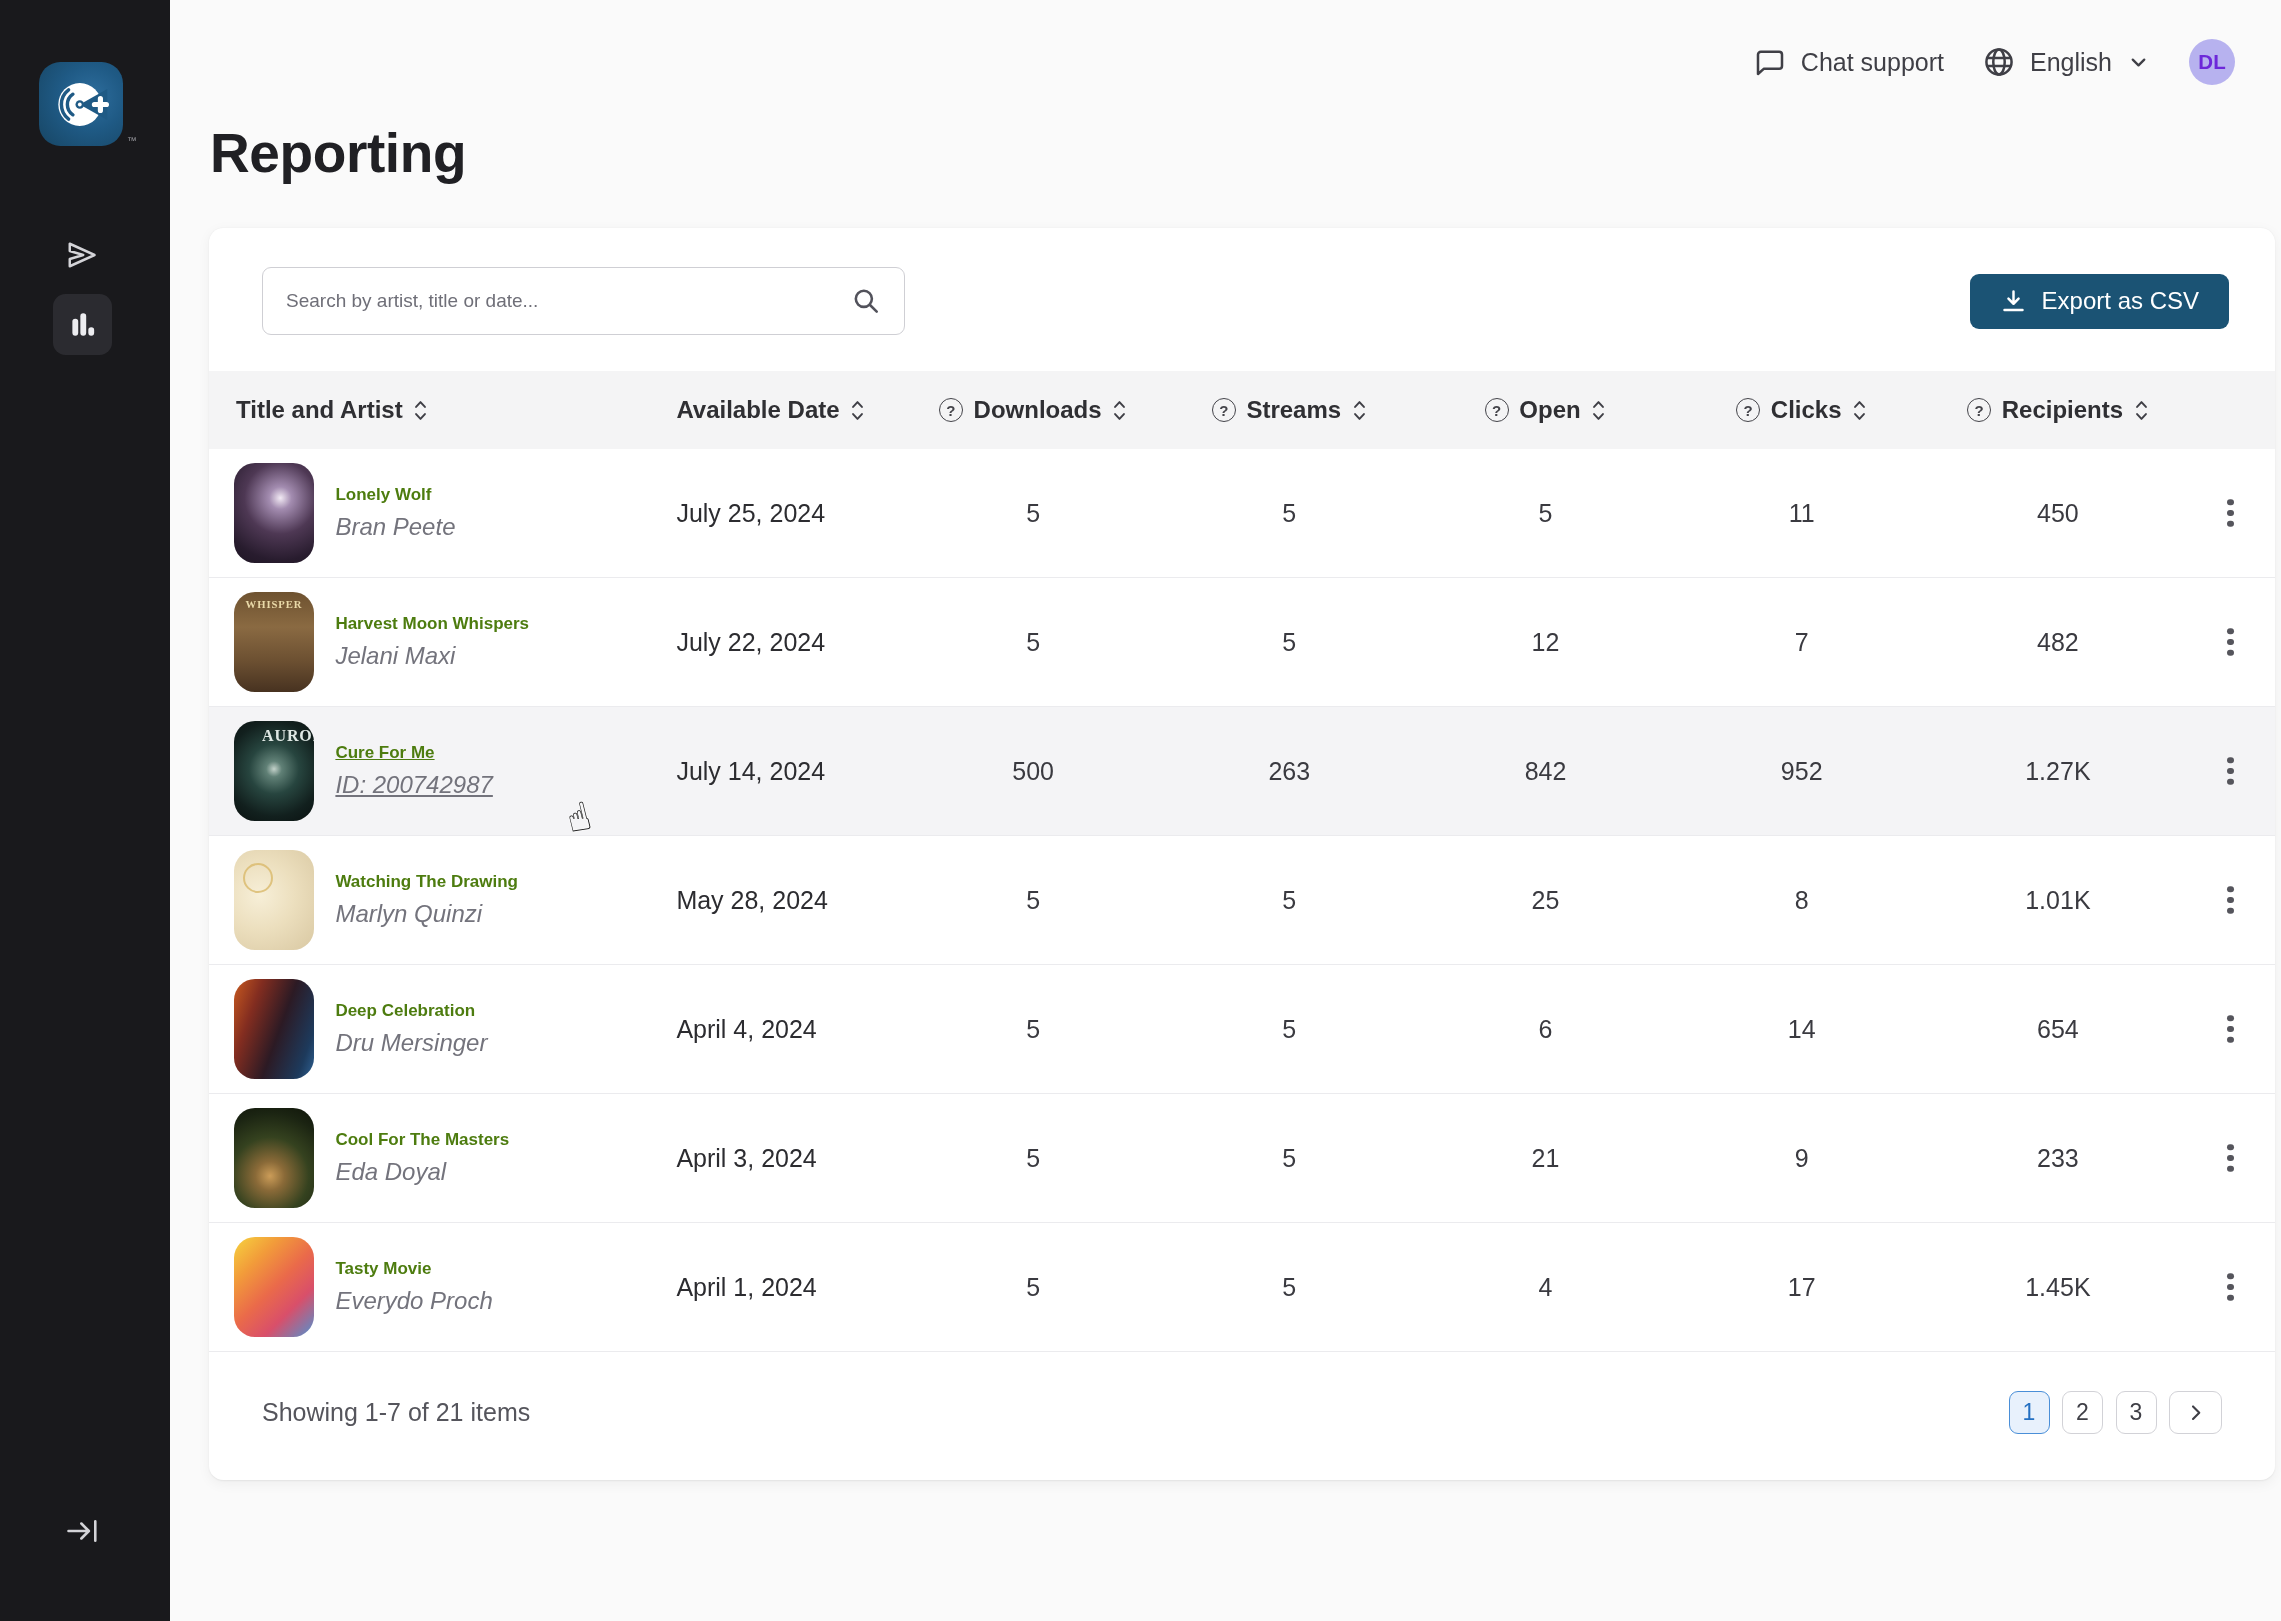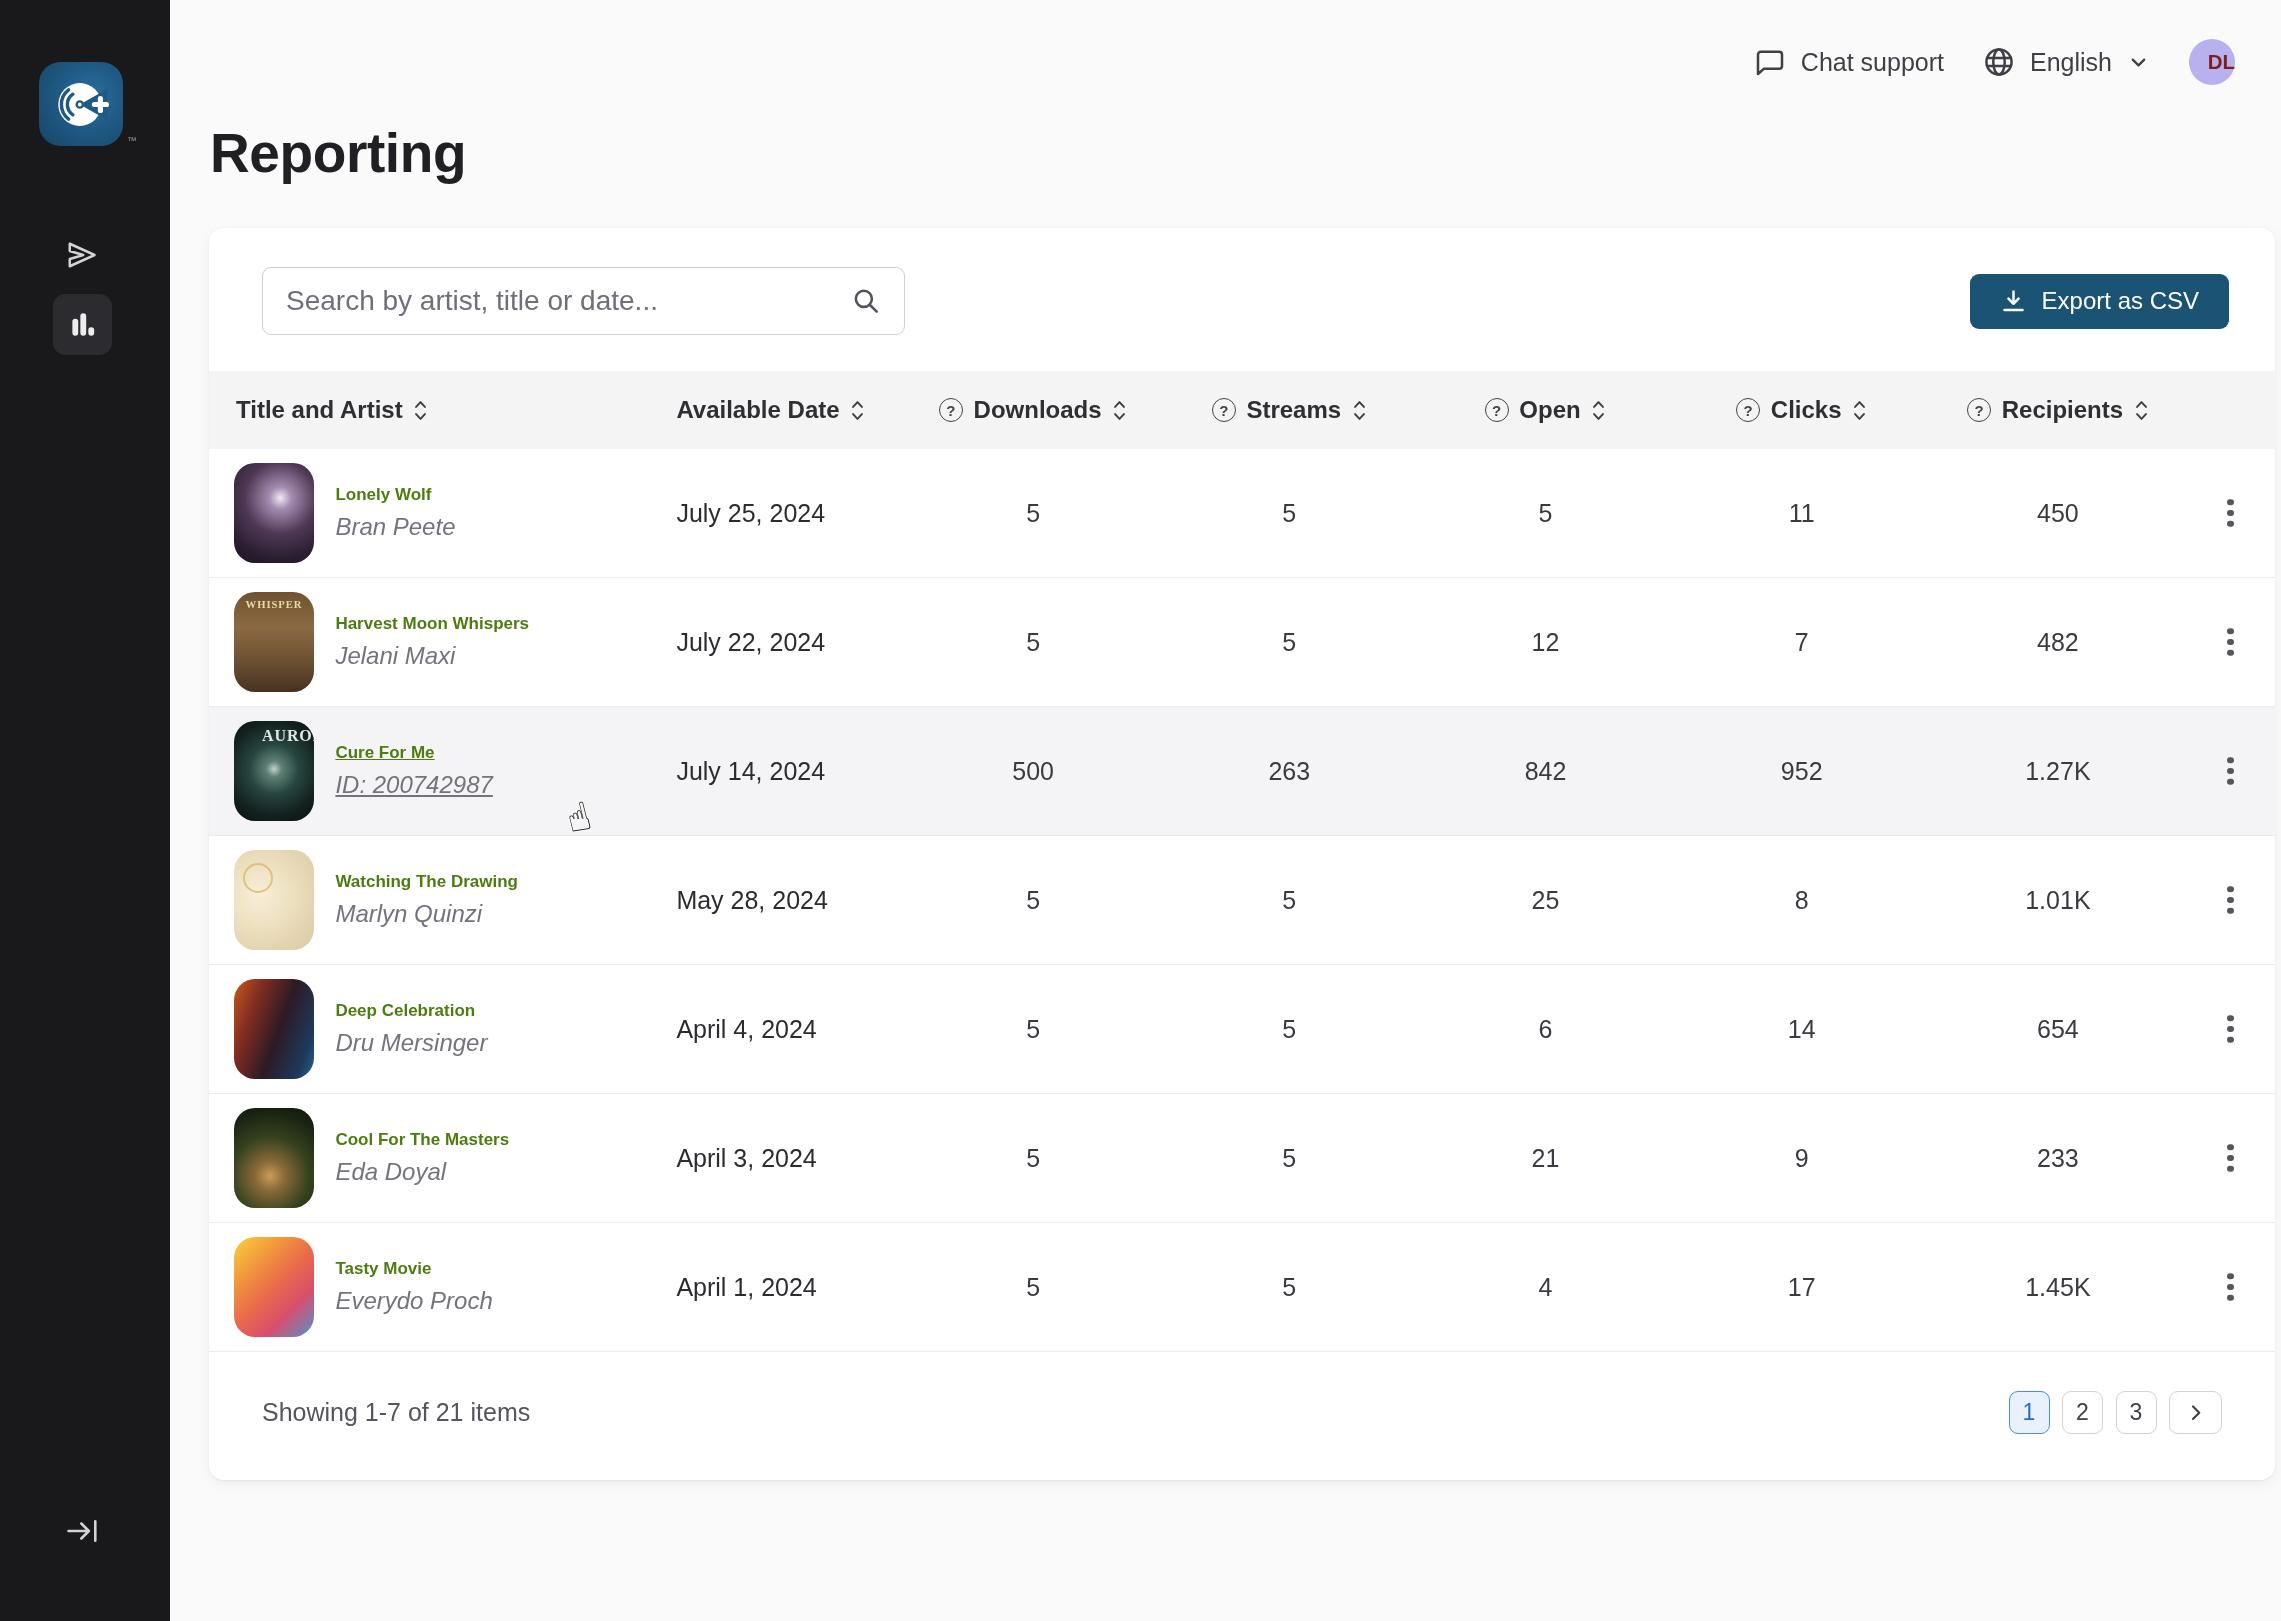--- a/index.html
+++ b/index.html
@@ -37,22 +37,22 @@
 
   
   .topbar {
     position: absolute; top: 37px; right: 46px; height: 50px;
     display: flex; align-items: center; gap: 39px; z-index: 2;
   }
   .topbar-item { display: flex; align-items: center; gap: 15px; color: #3f3f46;
     font-size: 25px; cursor: pointer; }
   .avatar {
     width: 46px; height: 46px; border-radius: 50%; background: #b7b2ef;
-    display: flex; align-items: center; justify-content: flex-end;
-    color: #7f1d1d; font-size: 20.5px; font-weight: 700; cursor: pointer;
+    display: flex; align-items: center; justify-content: center;
+    color: #6d28d9; font-size: 20.5px; font-weight: 700; cursor: pointer;
   }
 
   .page-title {
     position: absolute; left: 210px; top: 121px;
     font-size: 55px; font-weight: 800; color: #202024; letter-spacing: -0.4px;
   }
 
   
   .card {
     position: absolute; left: 209px; top: 228px; width: 2066px;
@@ -62,21 +62,21 @@
   }
   .toolbar {
     display: flex; align-items: center; justify-content: space-between;
     padding: 39px 46px 36px 53px;
   }
   .searchbox {
     width: 643px; height: 68px; border: 1.3px solid #cfcfd4; border-radius: 9px;
     display: flex; align-items: center; padding: 0 23px; background: #fff;
   }
   .searchbox input {
-    flex: 1; border: none; outline: none; font-size: 28px;
+    flex: 1; border: none; outline: none; font-size: 19px;
     font-family: "Liberation Sans", sans-serif; color: #3f3f46; background: transparent;
   }
   .searchbox input::placeholder { color: #6f6f78; }
   .export-btn {
     height: 55px; padding: 0 30px; background: #1b5374; color: #fff;
     border: none; border-radius: 9px; font-size: 24px;
     font-family: Liberation Sans, sans-serif;
     display: flex; align-items: center; gap: 14.3px; cursor: pointer;
   }
 

